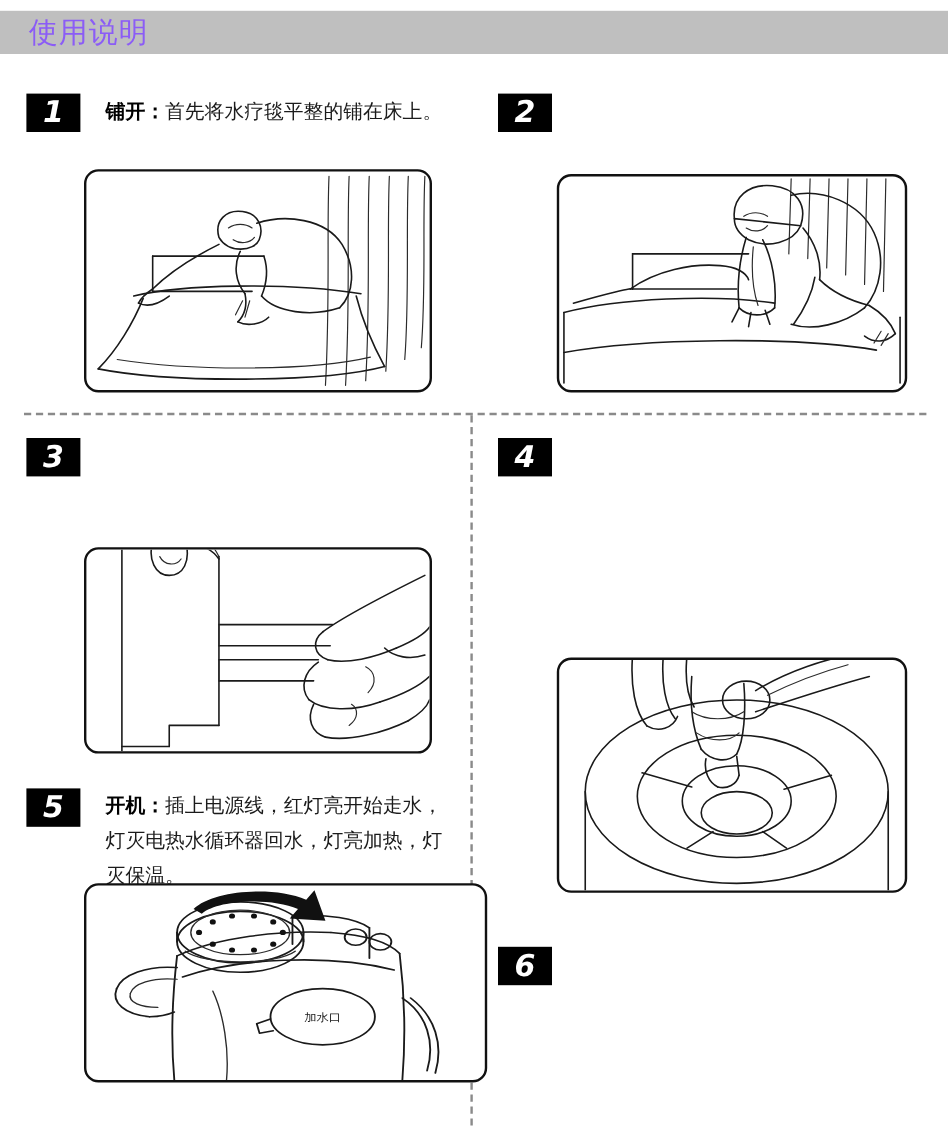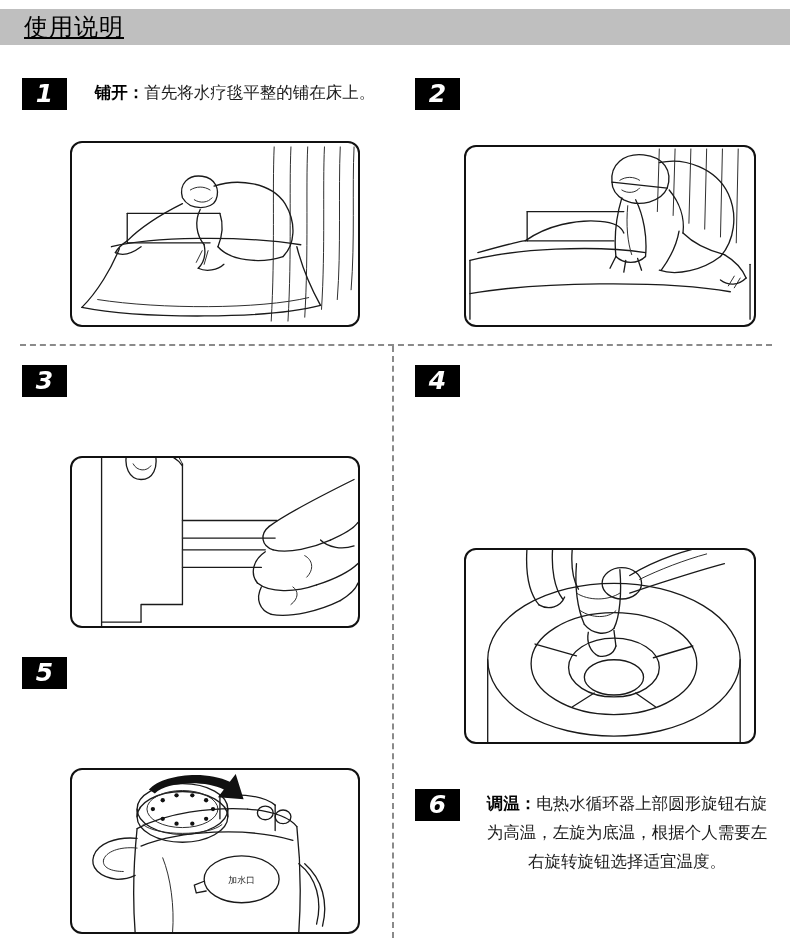--- a/index.html
+++ b/index.html
@@ -14,23 +14,22 @@
   .page{position:relative;width:790px;height:944px;}
 
   
   .header-bar{
     position:absolute;left:0;top:9px;width:790px;height:36px;
     background:#bfbfbf;
   }
   .header-title{
     position:absolute;left:24px;top:10px;
     font-size:24px;line-height:34px;
-    color:#000000;letter-spacing:1px;
+    color:#8b5cf6;letter-spacing:1px;
     font-family:"DejaVu Sans","Liberation Sans",sans-serif;
-    text-decoration:underline;
   }
 
   
   .hdivider{
     position:absolute;left:20px;top:344px;width:752px;height:0;
     border-top:2px dashed #8a8a8a;
   }
   .vdivider{
     position:absolute;left:392px;top:346px;width:0;height:592px;
     border-left:2px dashed #8a8a8a;
@@ -50,21 +49,21 @@
     text-align:center;
     line-height:32px;
     font-family:"DejaVu Sans","Liberation Sans",sans-serif;
   }
   .step-text{
     margin-left:66px;
     font-size:16.5px;
     line-height:29px;
     color:#1b1b1b;
     font-family:"DejaVu Sans","Liberation Sans",sans-serif;
-    text-align:center;
+    text-align:left;
   }
   .step-text .kw{font-weight:bold;color:#000;}
 
   
   .figure{
     position:absolute;
     border:2.5px solid #111;
     border-radius:12px;
     background:#fff;
     box-sizing:border-box;
@@ -294,24 +293,27 @@
         <path class="ln" d="M166 26 C192 10 226 -2 256 -6"></path>
         <path class="ln" d="M166 44 C196 34 232 22 262 14"></path>
         <path class="ln-thin" d="M176 30 C196 20 222 10 244 4"></path>
       </g>
     </svg>
   </div>
 
   <div class="step" style="left:22px;top:657px;width:358px;">
     <div class="step-head">
       <span class="badge">5</span>
-    </div>
-  </div>
-
-  <div class="figure" style="left:70px;top:768px;width:290px;height:166px;">
+      <div class="step-text">
+        <span class="kw">开机：</span><span>插上电源线，红灯亮开始走水，灯灭电热水循环器回水，灯亮加热，灯灭保温。</span>
+      </div>
+    </div>
+  </div>
+
+  <div class="figure" style="left:70px;top:736px;width:336px;height:166px;">
     <svg viewBox="0 0 290 166" preserveAspectRatio="none">
 
       <g>
         <path class="ln" d="M66 60 C62 100 62 140 64 166"></path>
         <path class="ln" d="M228 58 C232 96 232 136 230 166"></path>
         <path class="ln" d="M66 60 C96 44 140 38 178 40"></path>
         <path class="ln" d="M178 40 C202 42 220 48 228 58"></path>
         <path class="ln" d="M70 78 C110 62 176 58 224 72"></path>
 
         <path class="ln" d="M150 26 C176 24 196 28 206 36"></path>
@@ -366,19 +368,16 @@
         <path class="ln" d="M236 96 C254 112 260 136 254 160"></path>
       </g>
 
       <path class="ln-thin" d="M92 90 C100 110 104 140 102 166"></path>
     </svg>
   </div>
 
   <div class="step" style="left:415px;top:789px;width:358px;">
     <div class="step-head">
       <span class="badge">6</span>
-      <div class="step-text">
-        <span class="kw">调温：</span><span>电热水循环器上部圆形旋钮右旋为高温，左旋为底温，根据个人需要左右旋转旋钮选择适宜温度。</span>
-      </div>
     </div>
   </div>
 
 </div>
 
 </body></html>

